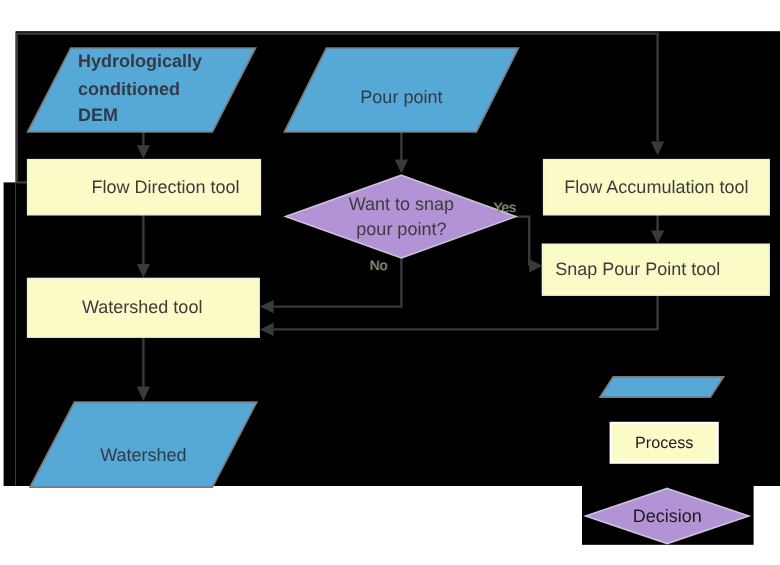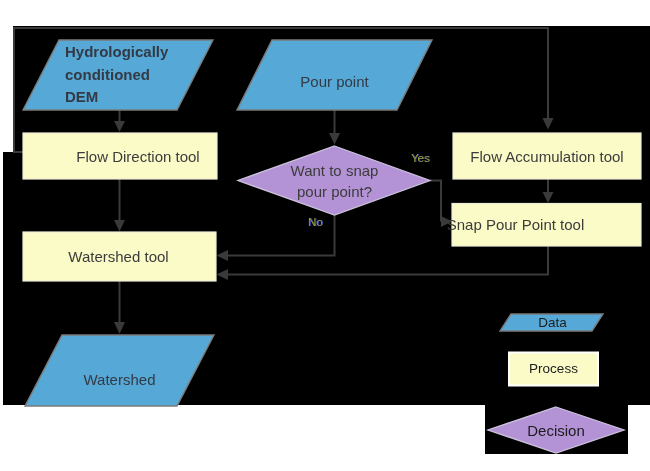--- a/index.html
+++ b/index.html
@@ -24,31 +24,31 @@
     color:var(--shape-text,#3c3c3c);font-size:15px;line-height:21px;
     text-align:center;pointer-events:none;
   }
   .pre{white-space:pre-line;}
   .on-data{color:var(--data-text,#333a45);}
   #dem-label{left:65px;top:41px;width:145px;height:68px;
     justify-content:flex-start;text-align:left;line-height:22.5px;align-items:flex-start;font-weight:bold;}
   #flow-direction-label{left:23px;top:133px;width:230px;height:46px;}
   #pour-point-label{left:252px;top:40px;width:165px;height:82px;}
   #flow-accumulation-label{left:453px;top:133px;width:188px;height:46px;}
-  #snap-pour-point-label{left:428px;top:203px;width:175px;height:43px;border-radius:14px;}
+  #snap-pour-point-label{left:444px;top:203px;width:175px;height:43px;border-radius:14px;}
   #watershed-tool-label{left:23px;top:232px;width:191px;height:49px;}
   #watershed-label{left:25px;top:335px;width:189px;height:88px;}
   #decision-question{left:254px;top:147px;width:161px;height:68px;}
   .edge-label{
     position:absolute;font-size:11.5px;
     color:var(--edge-label,#9e9e3c);
     text-shadow:1px 0 0 rgba(66,83,214,.75);
     pointer-events:none;
   }
-  #yes-label{left:411px;top:152px;}
+  #yes-label{left:411px;top:168px;}
   #no-label{left:308px;top:216px;}
   .legend-label{color:var(--legend-text,#1c1c1c);}
   #legend-data-label{left:501px;top:313px;width:103px;height:19px;font-size:13.5px;}
   #legend-process-label{left:509px;top:352px;width:89px;height:33px;font-size:13.5px;}
   #legend-decision-label{left:488px;top:407px;width:136px;height:46px;font-size:15px;}
 </style>
 </head>
 <body>
 
 <div id="page">
@@ -118,17 +118,16 @@
   <div id="flow-accumulation-label" class="label">Flow Accumulation tool</div>
   <div id="decision-question" class="label pre">Want to snap
 pour point?</div>
   <div id="snap-pour-point-label" class="label">Snap Pour Point tool</div>
   <div id="watershed-tool-label" class="label">Watershed tool</div>
   <div id="watershed-label" class="label on-data">Watershed</div>
 
   <div id="yes-label" class="edge-label">Yes</div>
   <div id="no-label" class="edge-label">No</div>
 
-  <div id="legend-data-label" class="label legend-label">Data</div>
   <div id="legend-process-label" class="label legend-label">Process</div>
   <div id="legend-decision-label" class="label legend-label">Decision</div>
 
 </div>
 
 </body></html>

